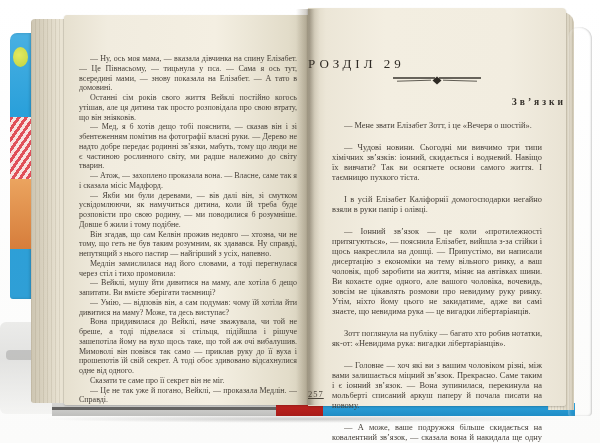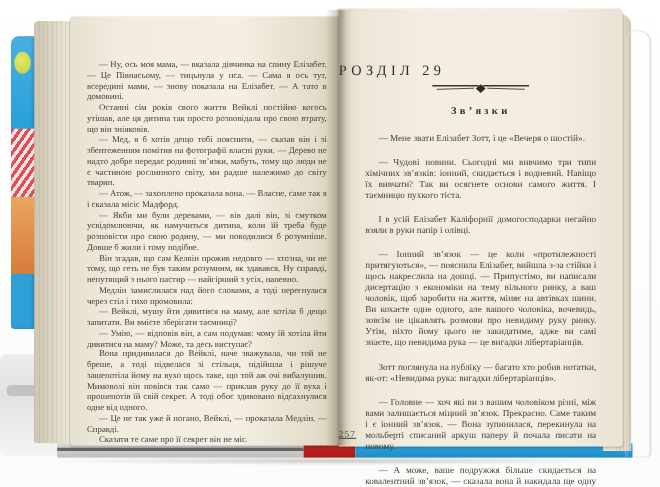--- a/index.html
+++ b/index.html
@@ -101,21 +101,21 @@
     color:#433d36;font-size:8.4px;line-height:10px;text-align:justify;
   }
   .text-right p{margin:12px;text-indent:12px;}
 
   .chapter-head{
     text-align:left;margin-top:48px;
     color:#2f2b26;font-size:13px;letter-spacing:4px;font-weight:400;
   }
   .ornament{display:block;margin:3px auto 0 auto;}
   .chapter-sub{
-    text-align:center;margin:10px 0 14px 0;
+    text-align:right;margin:10px 0 14px 0;
     color:#332f29;font-size:9.5px;letter-spacing:3px;font-weight:700;
   }
   .pagenum{
     position:absolute;left:0;right:0;top:381px;
     color:#4c463e;font-size:8.5px;letter-spacing:1px;text-decoration:underline;
   }
 </style>
 </head>
 <body>
 
@@ -145,22 +145,22 @@
       <p>— Ну, ось моя мама, — вказала дівчинка на спину Елізабет. — Це Півнасьому, — тицьнула у пса. — Сама я ось тут, всередині мами, — знову показала на Елізабет. — А тато в домовині.</p>
       <p>Останні сім років свого життя Вейклі постійно когось утішав, але ця дитина так просто розповідала про свою втрату, що він зніяковів.</p>
       <p>— Мед, я б хотів дещо тобі пояснити, — сказав він і зі збентеженням помітив на фотографії власні руки. — Дерево не надто добре передає родинні зв’язки, мабуть, тому що люди не є частиною рослинного світу, ми радше належимо до світу тварин.</p>
       <p>— Атож, — захоплено проказала вона. — Власне, саме так я і сказала місіс Мадфорд.</p>
       <p>— Якби ми були деревами, — вів далі він, зі смутком усвідомлюючи, як намучиться дитина, коли їй треба буде розповісти про свою родину, — ми поводилися б розумніше. Довше б жили і тому подібне.</p>
       <p>Він згадав, що сам Келвін прожив недовго — хтозна, чи не тому, що геть не був таким розумним, як здавався. Ну справді, непутящий з нього пастир — найгірший з усіх, напевно.</p>
       <p>Медлін замислилася над його словами, а тоді перегнулася через стіл і тихо промовила:</p>
       <p>— Вейклі, мушу йти дивитися на маму, але хотіла б дещо запитати. Ви вмієте зберігати таємниці?</p>
       <p>— Умію, — відповів він, а сам подумав: чому їй хотіла йти дивитися на маму? Може, та десь виступає?</p>
       <p>Вона придивилася до Вейклі, наче зважувала, чи той не бреше, а тоді підвелася зі стільця, підійшла і рішуче зашепотіла йому на вухо щось таке, що той аж очі вибалушив. Мимоволі він повівся так само — приклав руку до її вуха і прошепотів їй свій секрет. А тоді обоє здивовано відсахнулися одне від одного.</p>
+      <p>Сказати те саме про її секрет він не міг.</p>
       <p>— Це не так уже й погано, Вейклі, — проказала Медлін. — Справді.</p>
-      <p>Сказати те саме про її секрет він не міг.</p>
     </div>
   </div>
 
   <div class="page-right">
     <div class="chapter-head">РОЗДІЛ 29</div>
     <svg class="ornament" width="92" height="12" viewBox="0 0 92 12">
       <path d="M2 3 L44 3 M48 3 L90 3" stroke="#3a362f" stroke-width="1.3" fill="none"></path>
       <path d="M6 6.2 L40 5.2 M52 5.2 L86 6.2" stroke="#3a362f" stroke-width="0.8" fill="none"></path>
       <polygon points="46,1.5 50.5,5.5 46,9.5 41.5,5.5" fill="#2e2a24"></polygon>
     </svg>

